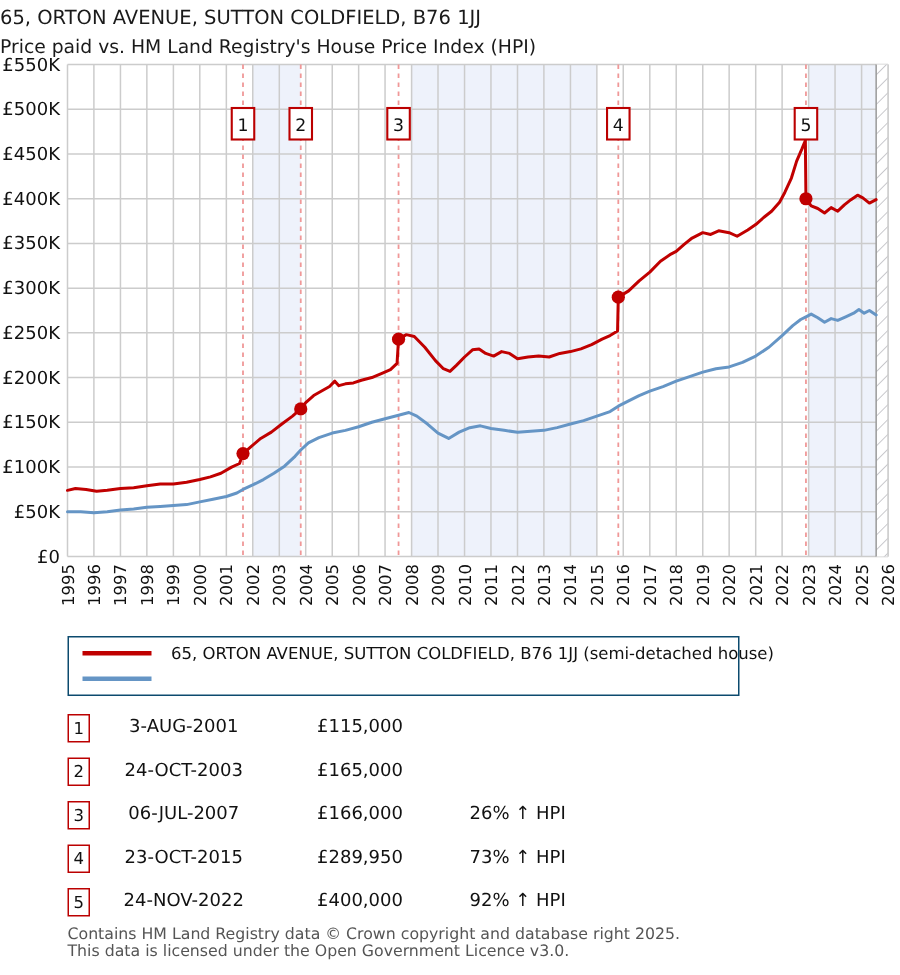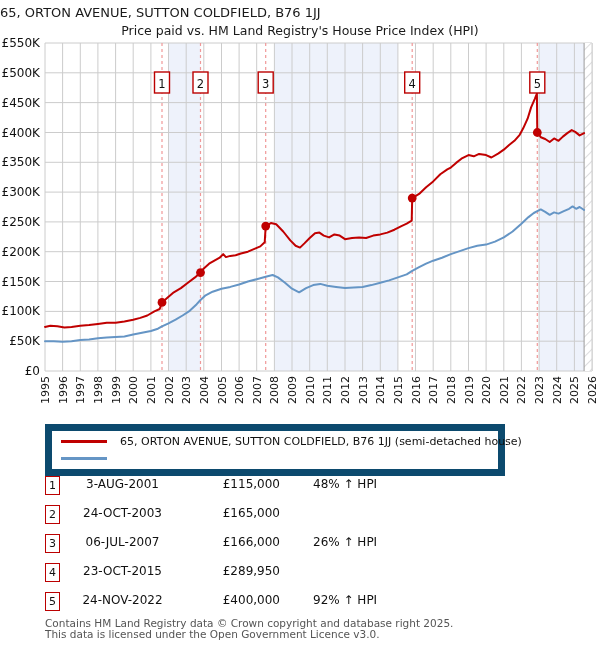--- a/index.html
+++ b/index.html
@@ -1,34 +1,34 @@
 <!DOCTYPE html>
 <html><head>
 <meta charset="utf-8">
 <style>
   html,body{margin:0;padding:0;background:#ffffff;}
   body{width:600px;height:650px;position:relative;overflow:hidden;
        font-family:"DejaVu Sans","Liberation Sans",sans-serif;color:#1a1a1a;}
   .abs{position:absolute;}
   #title{top:5px;left:0;width:600px;font-size:13px;color:#1a1a1a;}
-  #subtitle{top:23px;left:0;width:600px;text-align:center;font-size:12.5px;color:#1a1a1a;}
+  #subtitle{top:23px;left:0;width:600px;font-size:12.5px;color:#1a1a1a;}
   #chart-svg{top:0;left:0;}
   
-  #legend{top:424px;left:45px;width:446px;height:38px;border:7px solid #0c4a6e;
+  #legend{top:424px;left:45px;width:446px;height:38px;border:1px solid #0c4a6e;
           background:#fff;display:flex;flex-direction:column;justify-content:center;gap:3px;}
   .legend-row{display:flex;align-items:center;padding-left:9px;height:14px;}
   .legend-swatch{width:46px;height:3px;margin-right:13px;flex:0 0 auto;}
   .legend-label{font-size:11px;color:#111;white-space:nowrap;}
   
   #sales-table{top:0;left:0;width:600px;}
   .sale-row{position:absolute;left:0;width:600px;height:22px;}
   .sale-num{position:absolute;left:45px;top:0;width:13px;height:17px;border:1px solid #bb0000;
             background:#fff;color:#111;font-size:11px;text-align:center;line-height:17px;}
   .sale-date{position:absolute;left:75px;top:1px;width:95px;text-align:center;font-size:12px;color:#111;}
-  .sale-price{position:absolute;left:200px;top:1px;width:80px;text-align:right;font-size:12px;color:#111;}
+  .sale-price{position:absolute;left:200px;top:1px;width:80px;text-align:center;font-size:12px;color:#111;}
   .sale-pct{position:absolute;left:313px;top:1px;width:120px;text-align:left;font-size:12px;color:#111;}
   
   #footer-line1{top:617px;left:45px;font-size:10.5px;color:#555;}
   #footer-line2{top:628px;left:45px;font-size:10.5px;color:#555;text-align:right;}
 </style>
 </head>
 <body>
 
 <div class="abs" id="title">65, ORTON AVENUE, SUTTON COLDFIELD, B76 1JJ</div>
 <div class="abs" id="subtitle">Price paid vs. HM Land Registry's House Price Index (HPI)</div>
@@ -166,37 +166,37 @@
   <div class="legend-row">
     <div class="legend-swatch" style="background:#6595c5;"></div>
   </div>
 </div>
 
 <div class="abs" id="sales-table">
     <div class="sale-row" style="top: 476px;">
       <div class="sale-num">1</div>
       <div class="sale-date">3-AUG-2001</div>
       <div class="sale-price">£115,000</div>
-      <div class="sale-pct">48% ↑ HPI</div>
     </div>
     <div class="sale-row" style="top: 505px;">
       <div class="sale-num">2</div>
       <div class="sale-date">24-OCT-2003</div>
       <div class="sale-price">£165,000</div>
     </div>
     <div class="sale-row" style="top: 534px;">
       <div class="sale-num">3</div>
       <div class="sale-date">06-JUL-2007</div>
       <div class="sale-price">£166,000</div>
       <div class="sale-pct">26% ↑ HPI</div>
     </div>
     <div class="sale-row" style="top: 563px;">
       <div class="sale-num">4</div>
       <div class="sale-date">23-OCT-2015</div>
       <div class="sale-price">£289,950</div>
+      <div class="sale-pct">73% ↑ HPI</div>
     </div>
     <div class="sale-row" style="top: 592px;">
       <div class="sale-num">5</div>
       <div class="sale-date">24-NOV-2022</div>
       <div class="sale-price">£400,000</div>
       <div class="sale-pct">92% ↑ HPI</div>
     </div>
   </div>
 
 <div class="abs" id="footer-line1">Contains HM Land Registry data © Crown copyright and database right 2025.</div>

